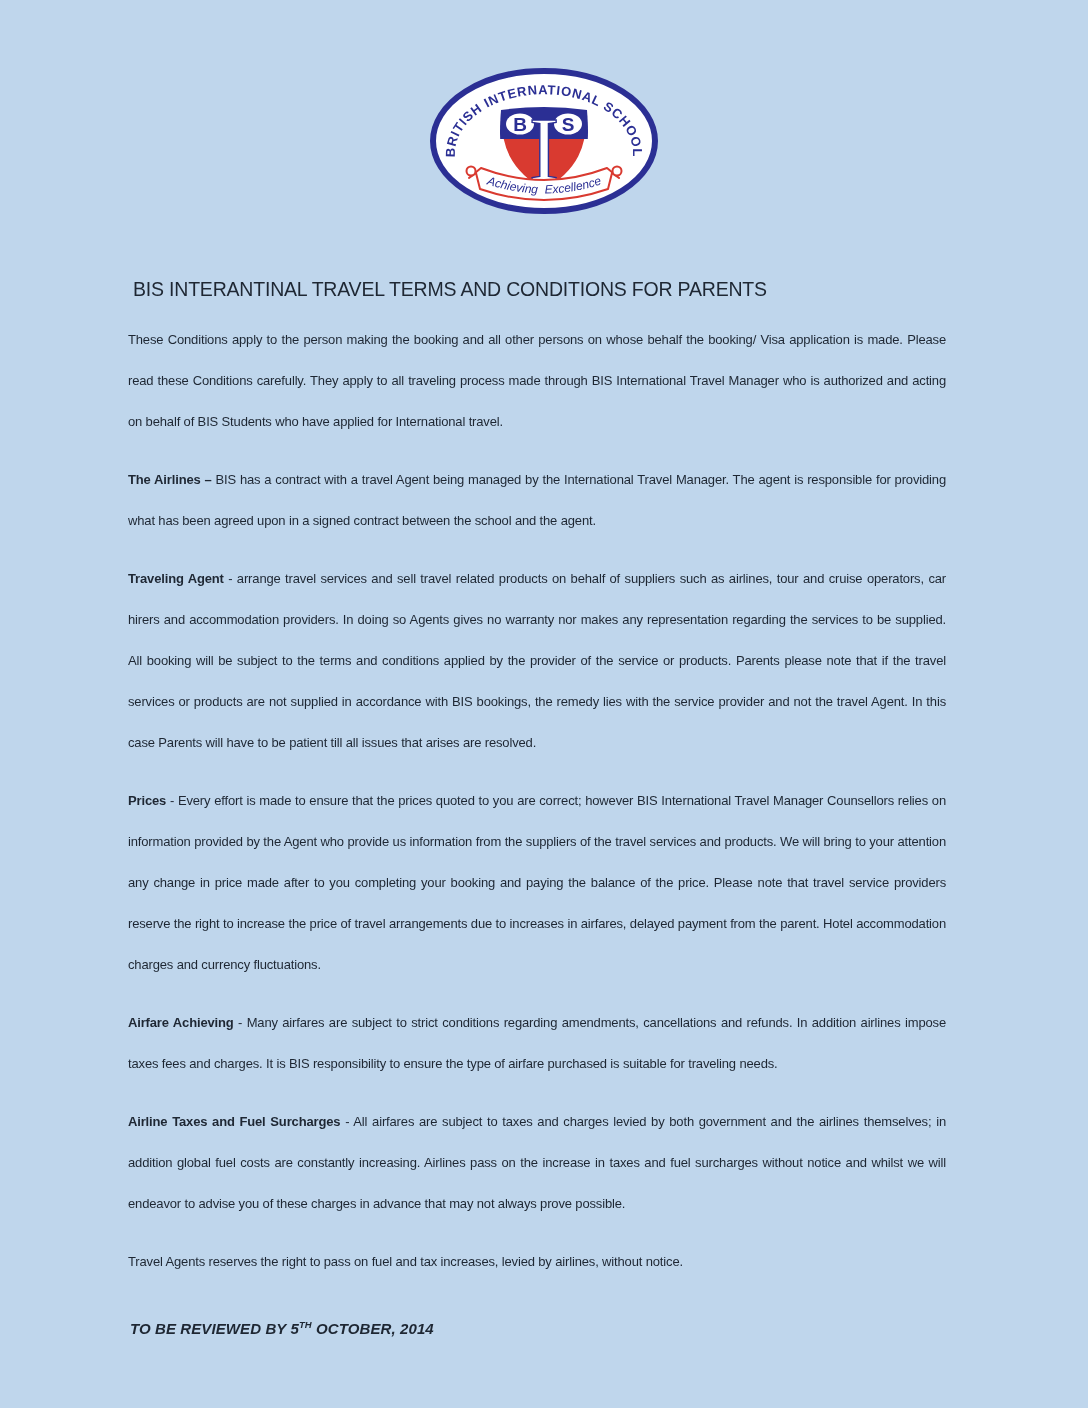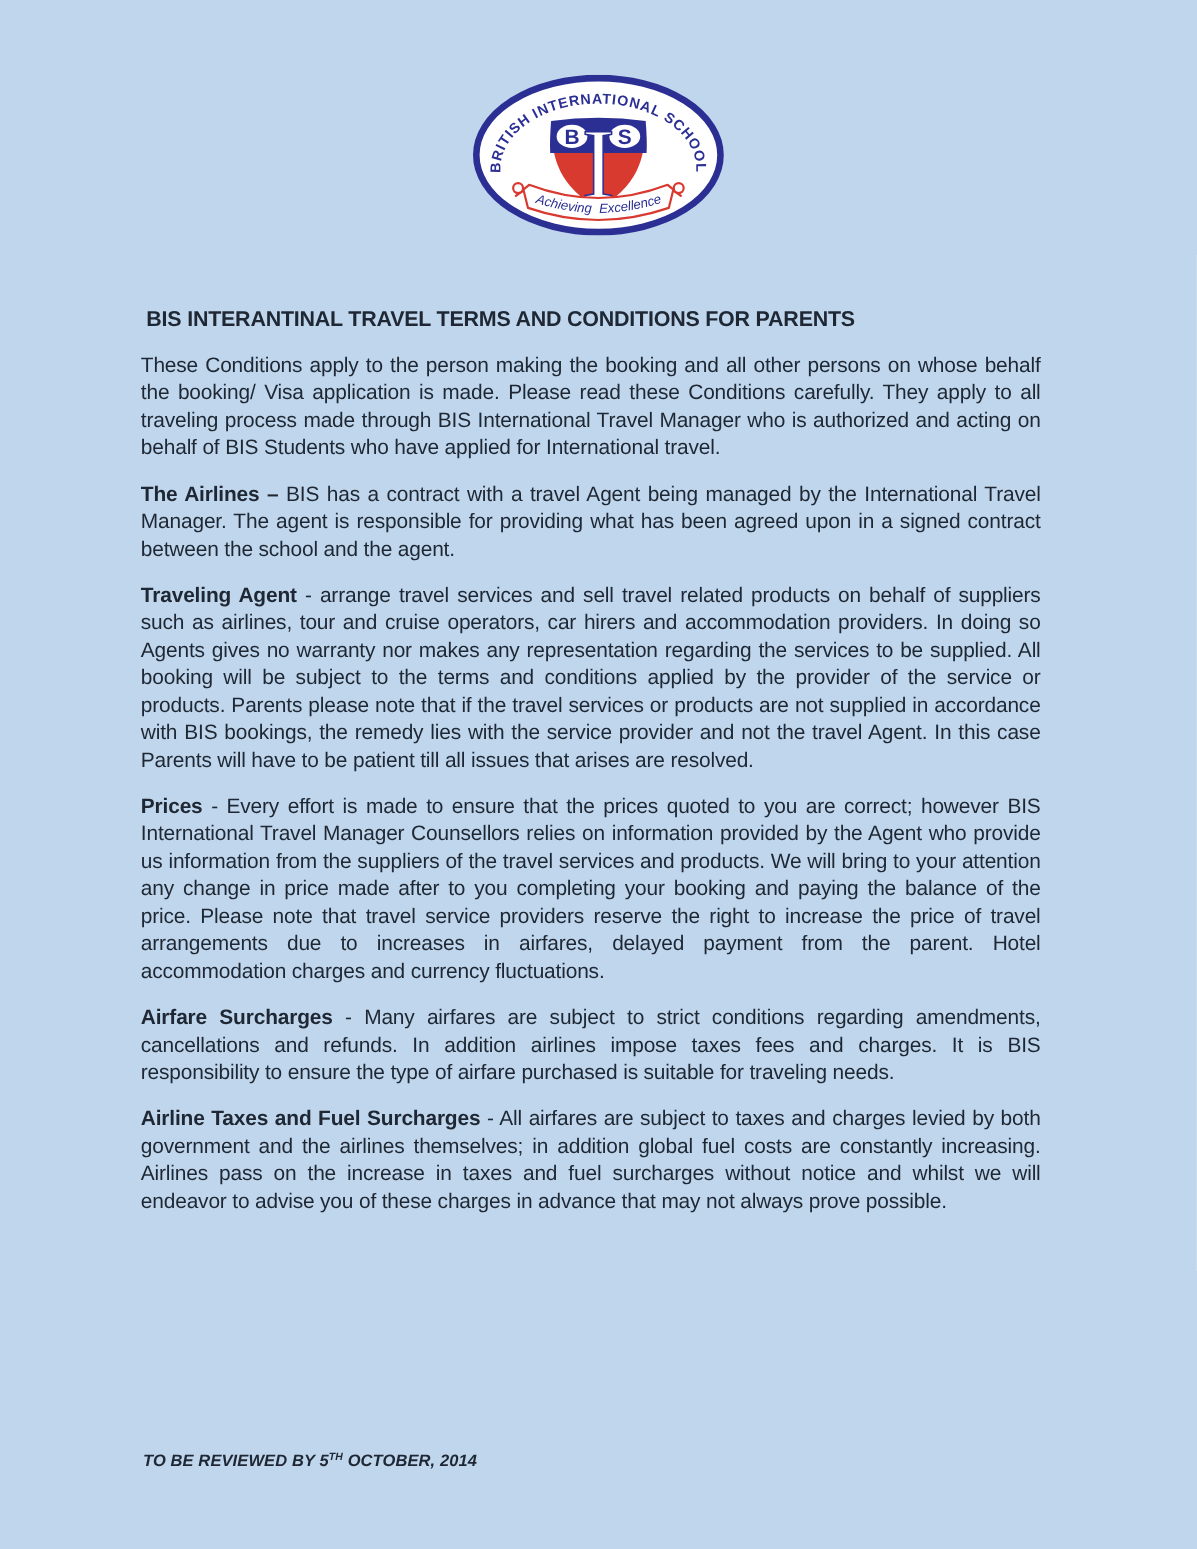--- a/index.html
+++ b/index.html
@@ -15,28 +15,28 @@
   }
   .logo-wrap {
     padding-top: 68px;
     text-align: center;
   }
   .content {
     padding: 0 130px 0 128px;
   }
   .doc-title {
     font-size: 19.5px;
-    font-weight: bold;
+    font-weight: normal;
     letter-spacing: -0.2px;
     margin: 60px 0 18px 0;
     padding-left: 5px;
   }
   .para {
-    font-size: 19px;
-    line-height: 25px;
+    font-size: 13px;
+    line-height: 41px;
     letter-spacing: -0.15px;
     text-align: justify;
     margin: 0 12px 17px 0;
   }
   .para .lead { font-weight: bold; }
   .review-note {
     position: absolute;
     left: 130px;
     top: 1320px;
     font-size: 15px;
@@ -97,21 +97,22 @@
     <h1 class="doc-title">BIS INTERANTINAL TRAVEL TERMS AND CONDITIONS FOR PARENTS</h1>
 
     <p class="para"><span class="lead"></span><span>These Conditions apply to the person making the booking and all other persons on whose behalf the booking/ Visa application is made. Please read these Conditions carefully. They apply to all traveling process made through BIS International Travel Manager who is authorized and acting on behalf of BIS Students who have applied for International travel.</span></p>
 
     <p class="para"><span class="lead">The Airlines – </span><span>BIS has a contract with a travel Agent being managed by the International Travel Manager. The agent is responsible for providing what has been agreed upon in a signed contract between the school and the agent.</span></p>
 
     <p class="para"><span class="lead">Traveling Agent</span><span> - arrange travel services and sell travel related products on behalf of suppliers such as airlines, tour and cruise operators, car hirers and accommodation providers. In doing so Agents gives no warranty nor makes any representation regarding the services to be supplied. All booking will be subject to the terms and conditions applied by the provider of the service or products. Parents please note that if the travel services or products are not supplied in accordance with BIS bookings, the remedy lies with the service provider and not the travel Agent. In this case Parents will have to be patient till all issues that arises are resolved.</span></p>
 
     <p class="para"><span class="lead">Prices</span><span> - Every effort is made to ensure that the prices quoted to you are correct; however BIS International Travel Manager Counsellors relies on information provided by the Agent who provide us information from the suppliers of the travel services and products. We will bring to your attention any change in price made after to you completing your booking and paying the balance of the price. Please note that travel service providers reserve the right to increase the price of travel arrangements due to increases in airfares, delayed payment from the parent. Hotel accommodation charges and currency fluctuations.</span></p>
 
-    <p class="para"><span class="lead">Airfare Surcharges</span><span> - Many airfares are subject to strict conditions regarding amendments, cancellations and refunds. In addition airlines impose taxes fees and charges. It is BIS responsibility to ensure the type of airfare purchased is suitable for traveling needs.</span></p>
+    <p class="para"><span class="lead">Airfare Achieving</span><span> - Many airfares are subject to strict conditions regarding amendments, cancellations and refunds. In addition airlines impose taxes fees and charges. It is BIS responsibility to ensure the type of airfare purchased is suitable for traveling needs.</span></p>
 
     <p class="para"><span class="lead">Airline Taxes and Fuel Surcharges</span><span> - All airfares are subject to taxes and charges levied by both government and the airlines themselves; in addition global fuel costs are constantly increasing. Airlines pass on the increase in taxes and fuel surcharges without notice and whilst we will endeavor to advise you of these charges in advance that may not always prove possible.</span></p>
 
+    <p class="para"><span class="lead"></span><span>Travel Agents reserves the right to pass on fuel and tax increases, levied by airlines, without notice.</span></p>
   </div>
 
   <div class="review-note"><span>TO BE REVIEWED BY 5</span><sup>TH</sup><span> OCTOBER, 2014</span></div>
 
 </div>
 
 </body></html>

